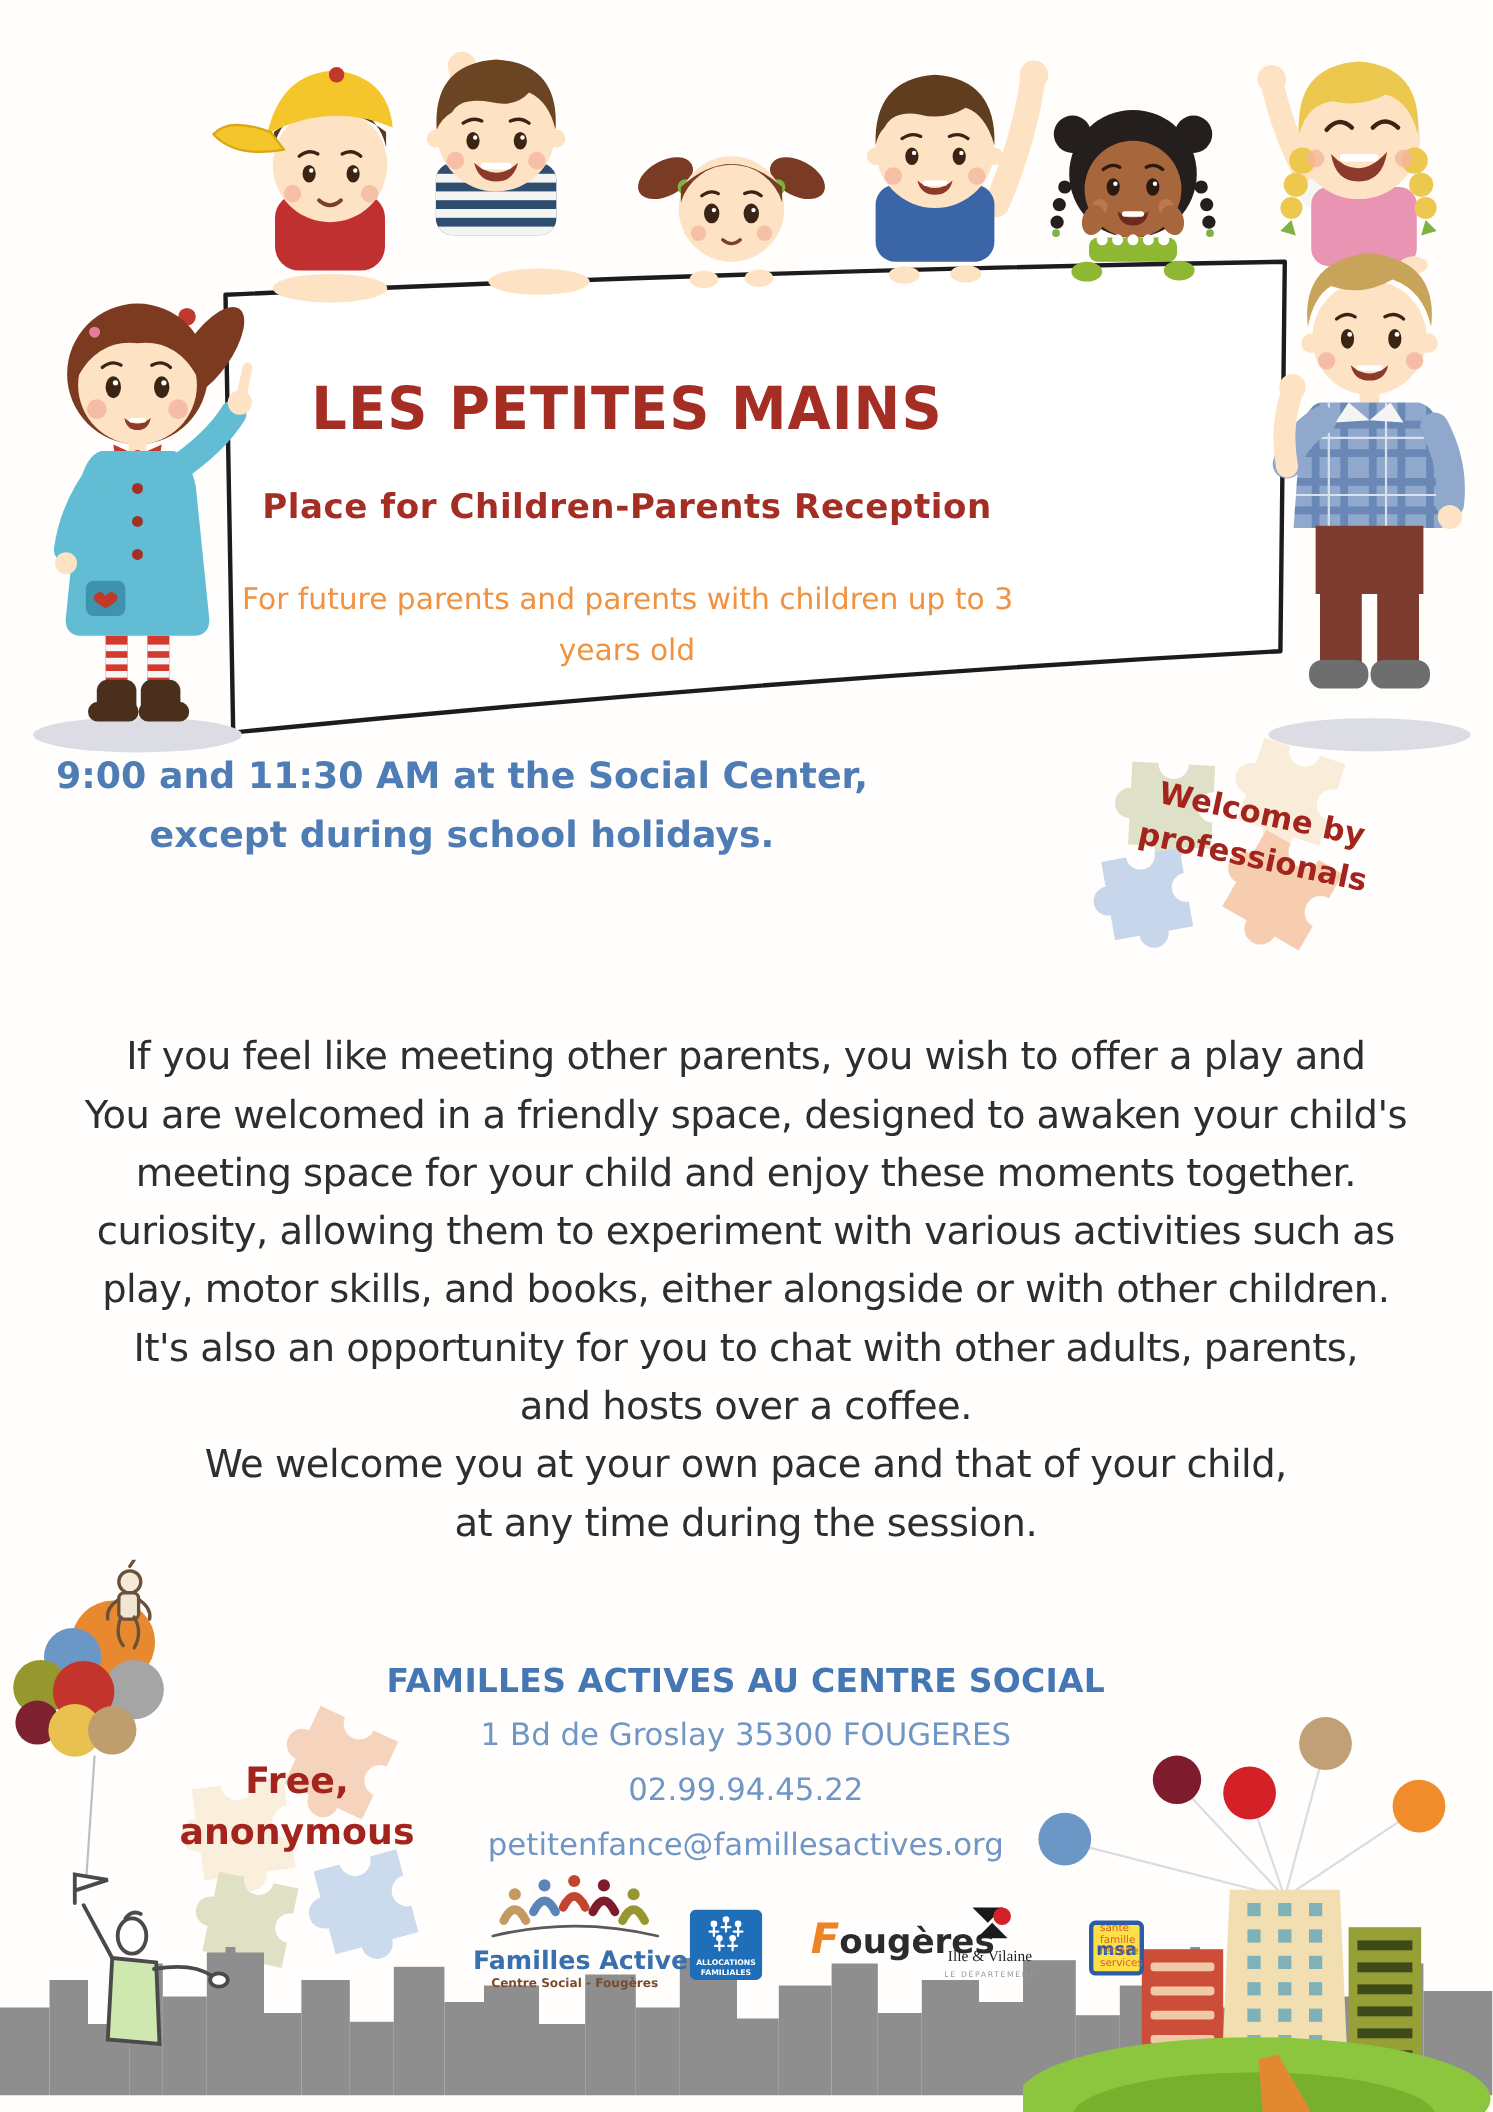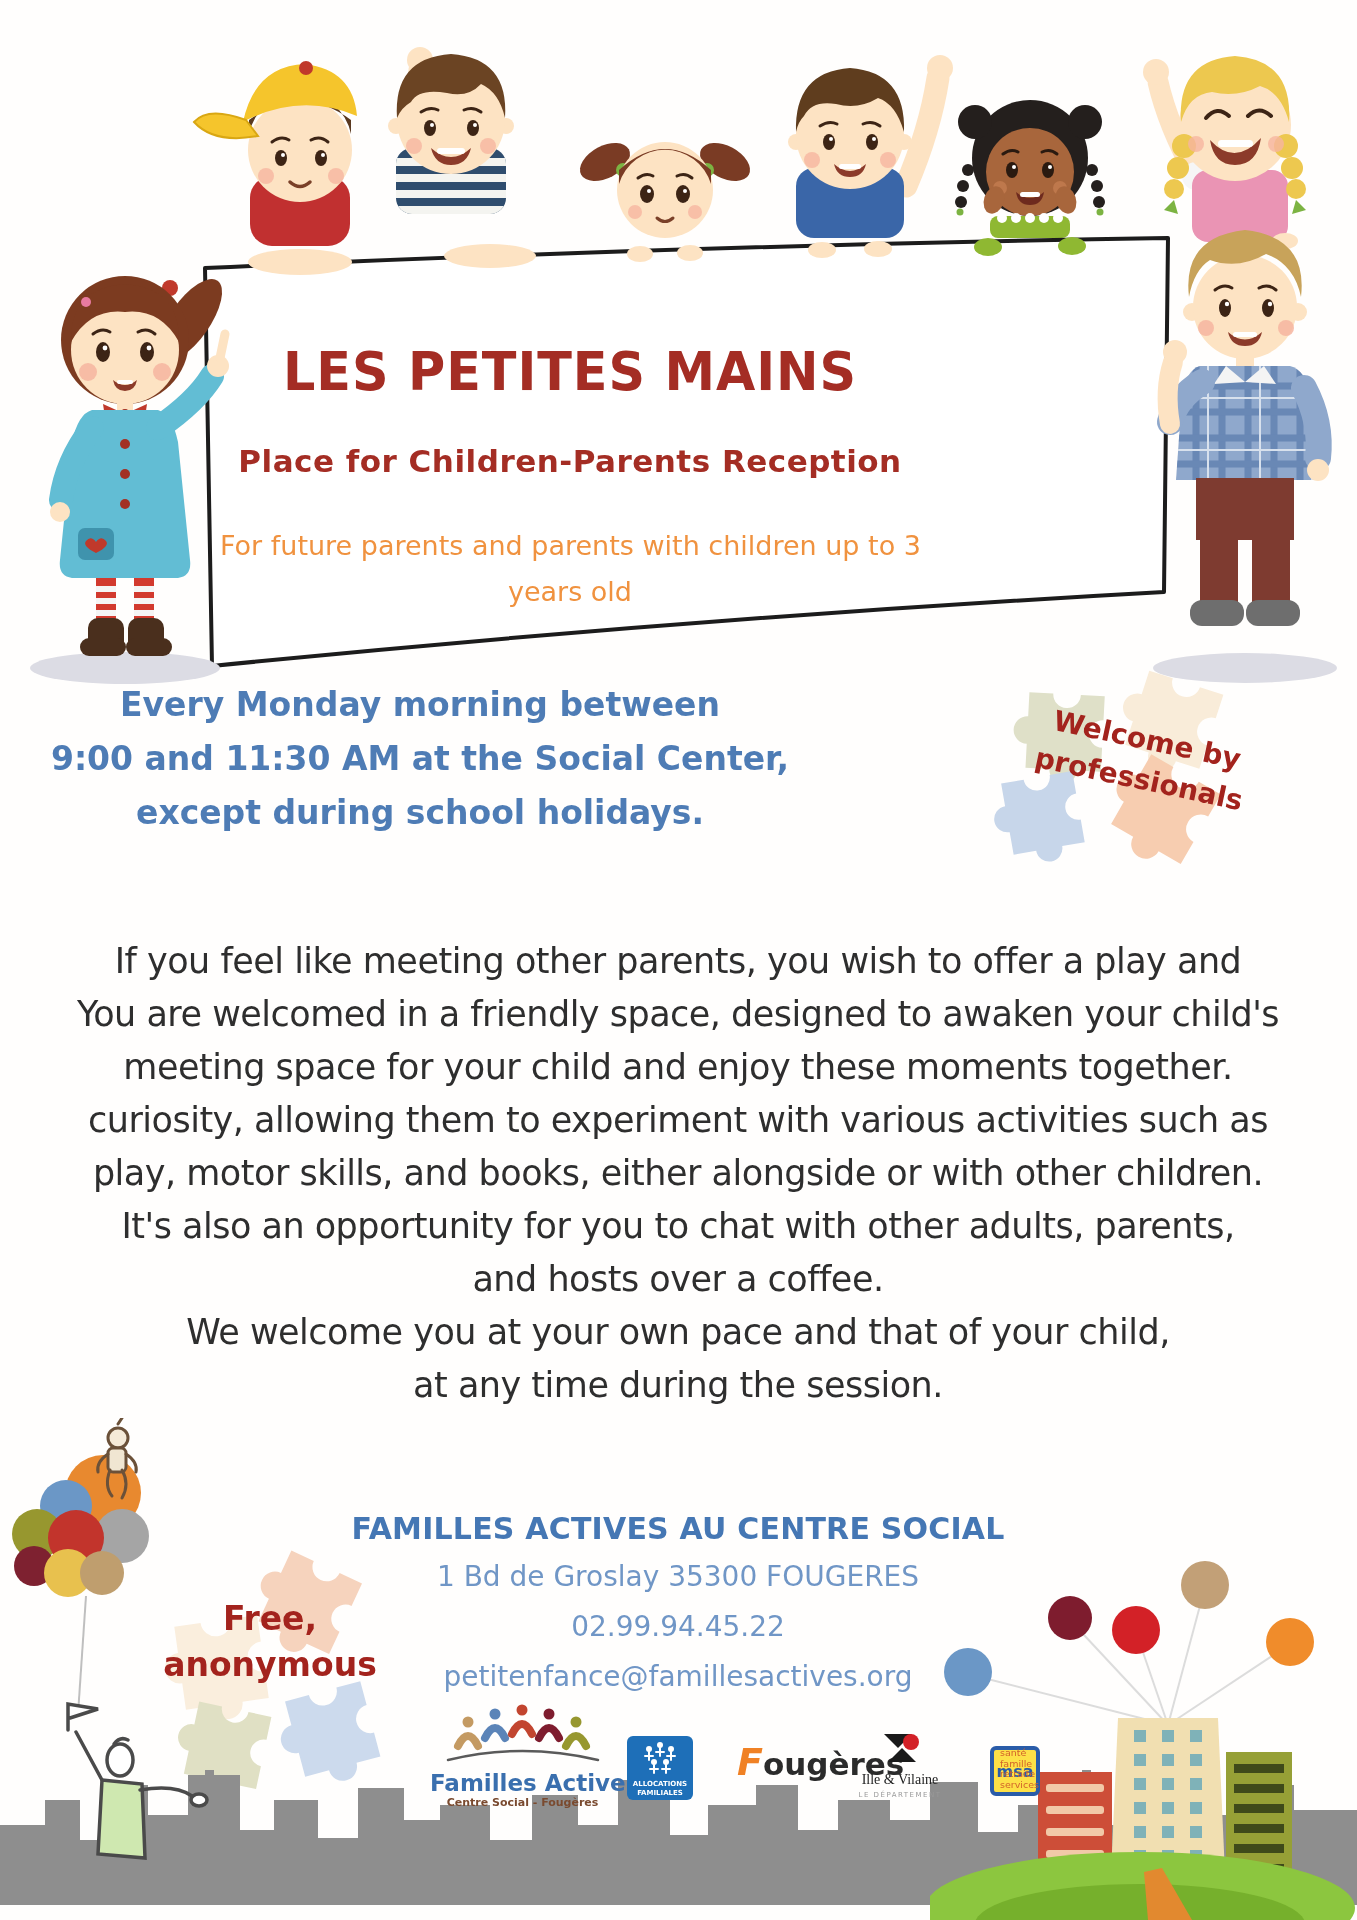--- a/index.html
+++ b/index.html
@@ -318,21 +318,20 @@
   <div class="abs ctr sign-text">
     <div class="sign-title nowrap">LES PETITES MAINS</div>
     <div class="sign-subtitle nowrap">Place for Children-Parents Reception</div>
     <div class="sign-audience">
       <div class="nowrap">For future parents and parents with children up to 3</div>
       <div class="nowrap">years old</div>
     </div>
   </div>
 
   <div class="abs ctr schedule">
-    <div class="nowrap">Every Monday morning between</div>
     <div class="nowrap">9:00 and 11:30 AM at the Social Center,</div>
     <div class="nowrap">except during school holidays.</div>
   </div>
 
   <svg class="abs" style="left:985px;top:635px;" width="300" height="240" viewBox="0 0 300 240">
     <defs>
       <path id="pz" d="M14,34 h26 a13,13 0 1 0 30,0 h26 v26 a13,13 0 1 0 0,30 v26 h-26 a13,13 0 1 1 -30,0 h-26 v-26 a13,13 0 1 1 0,-30 z"></path>
     </defs>
     <use href="#pz" fill="#DFE0C8" transform="translate(30,28) scale(0.92) rotate(3 55 65)"></use>
     <use href="#pz" fill="#F9ECD9" transform="translate(140,14) scale(0.95) rotate(18 55 65)"></use>

